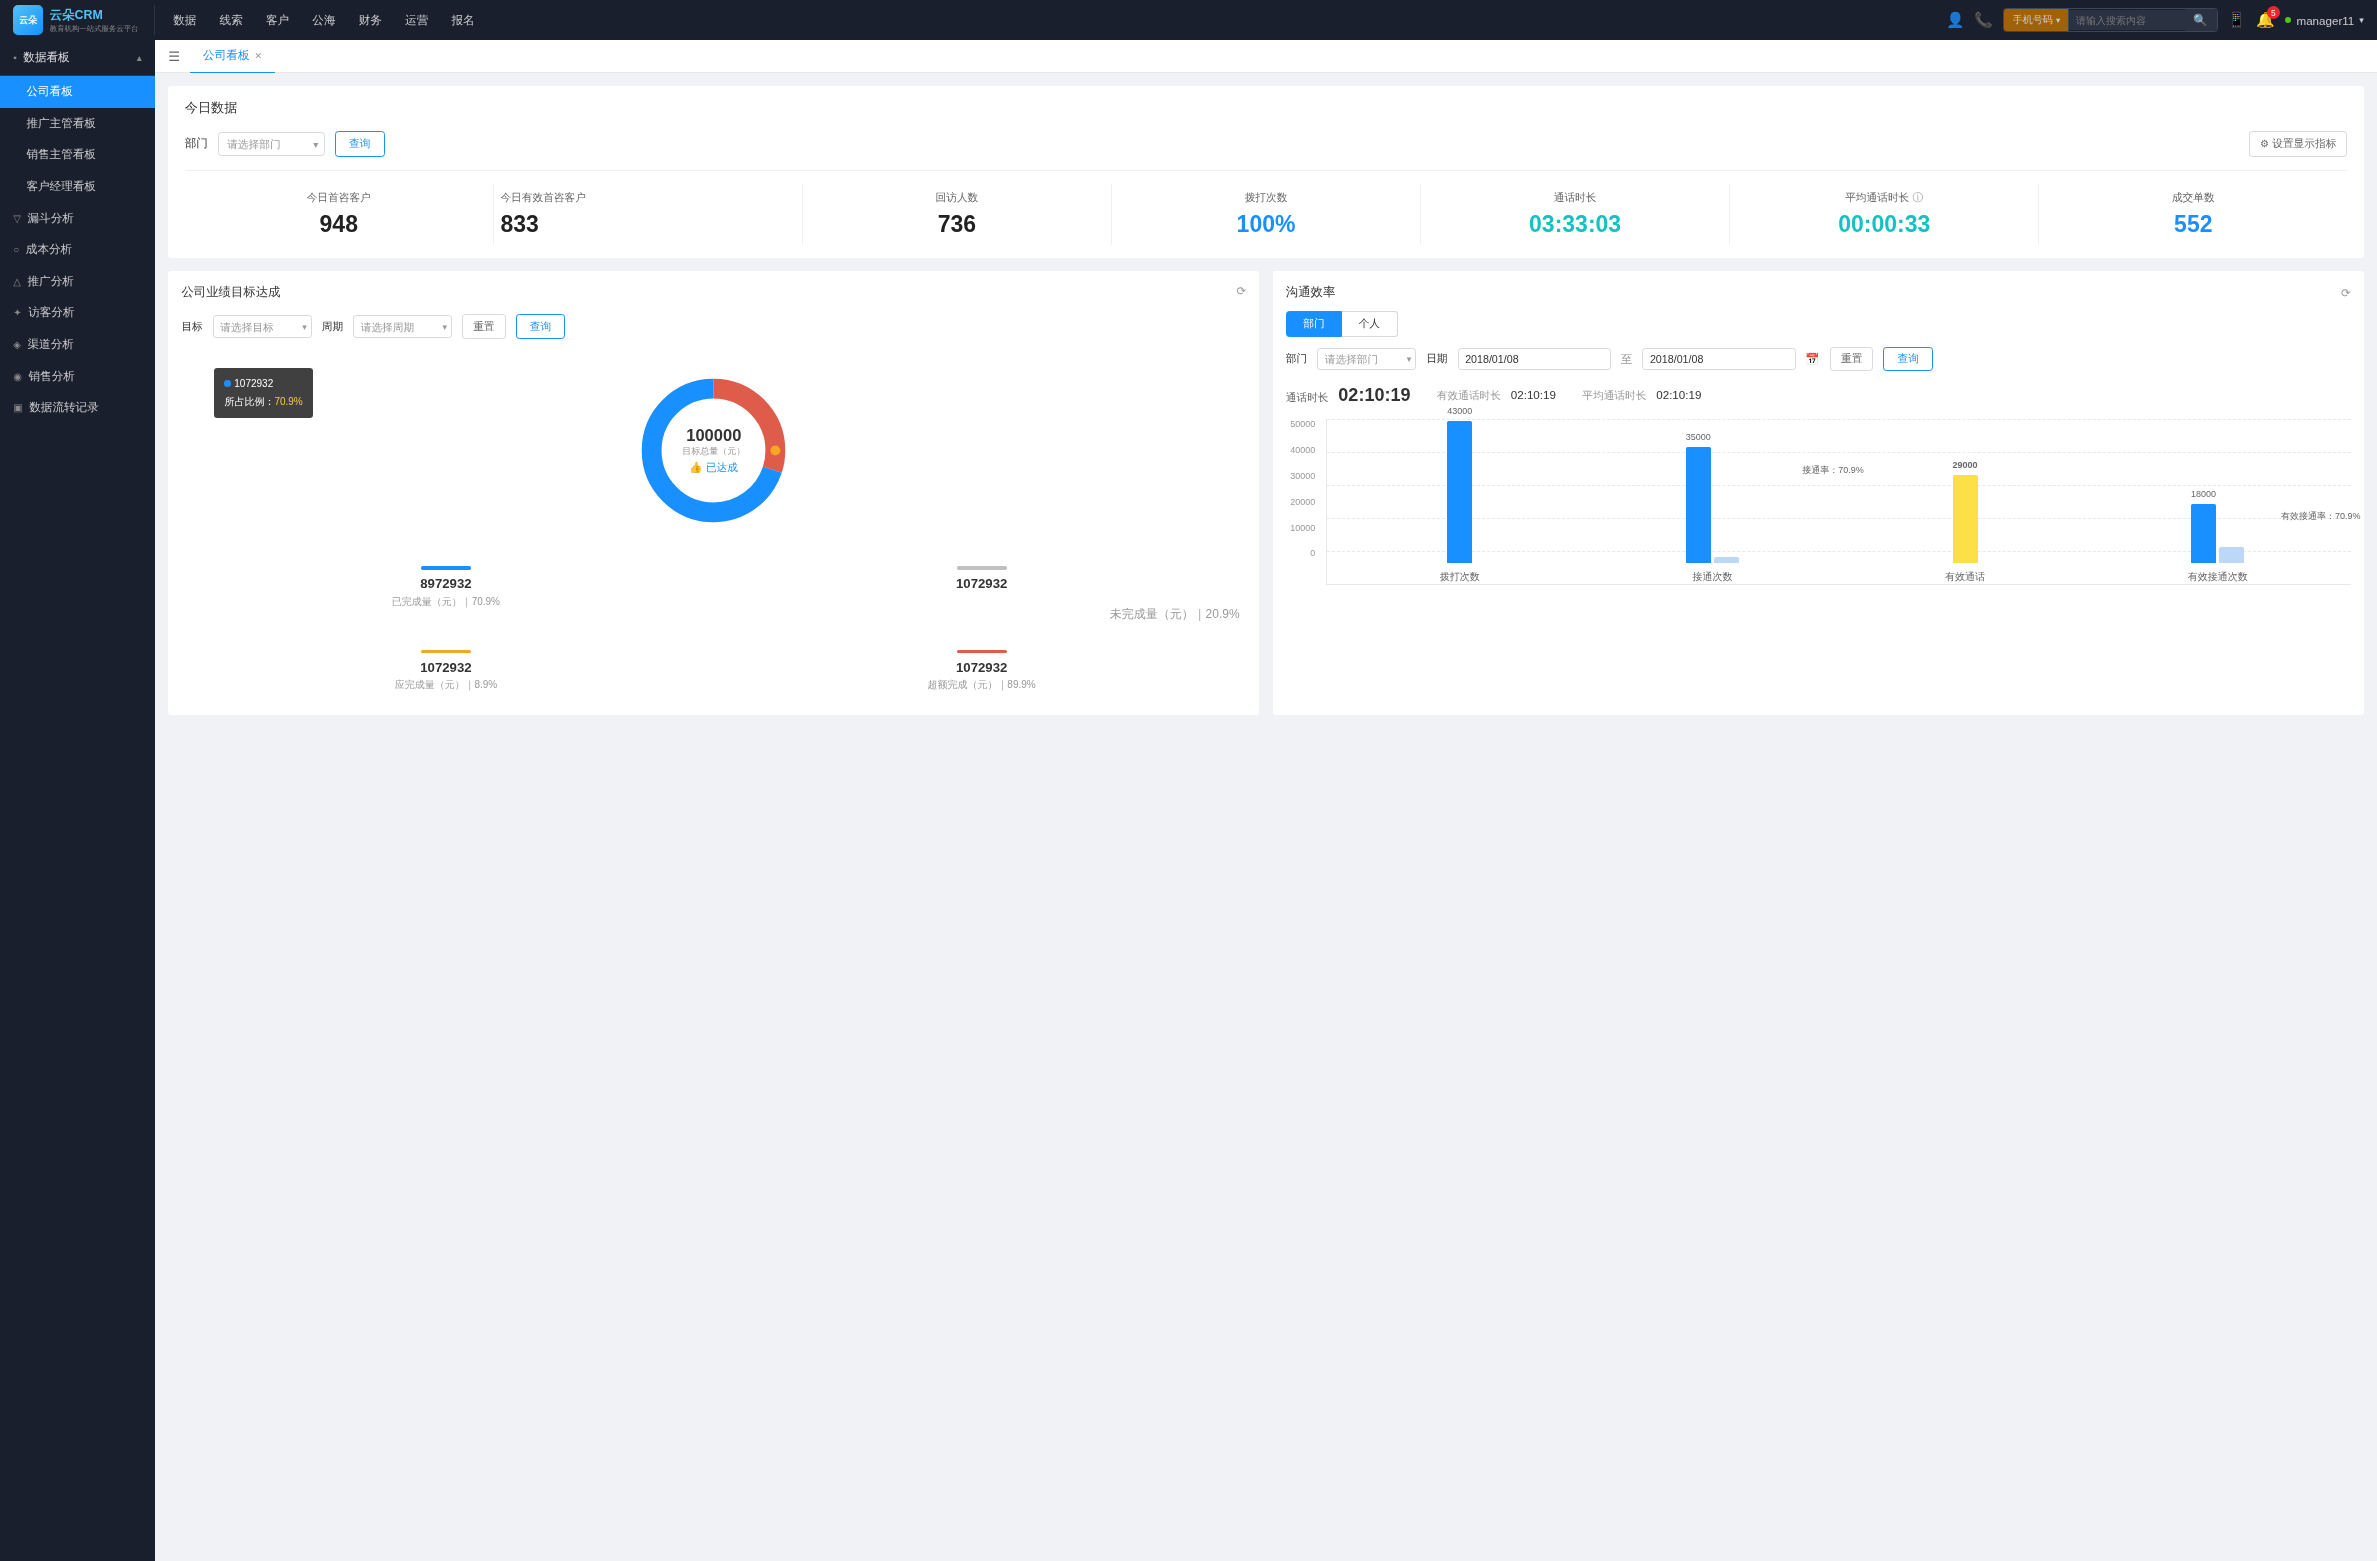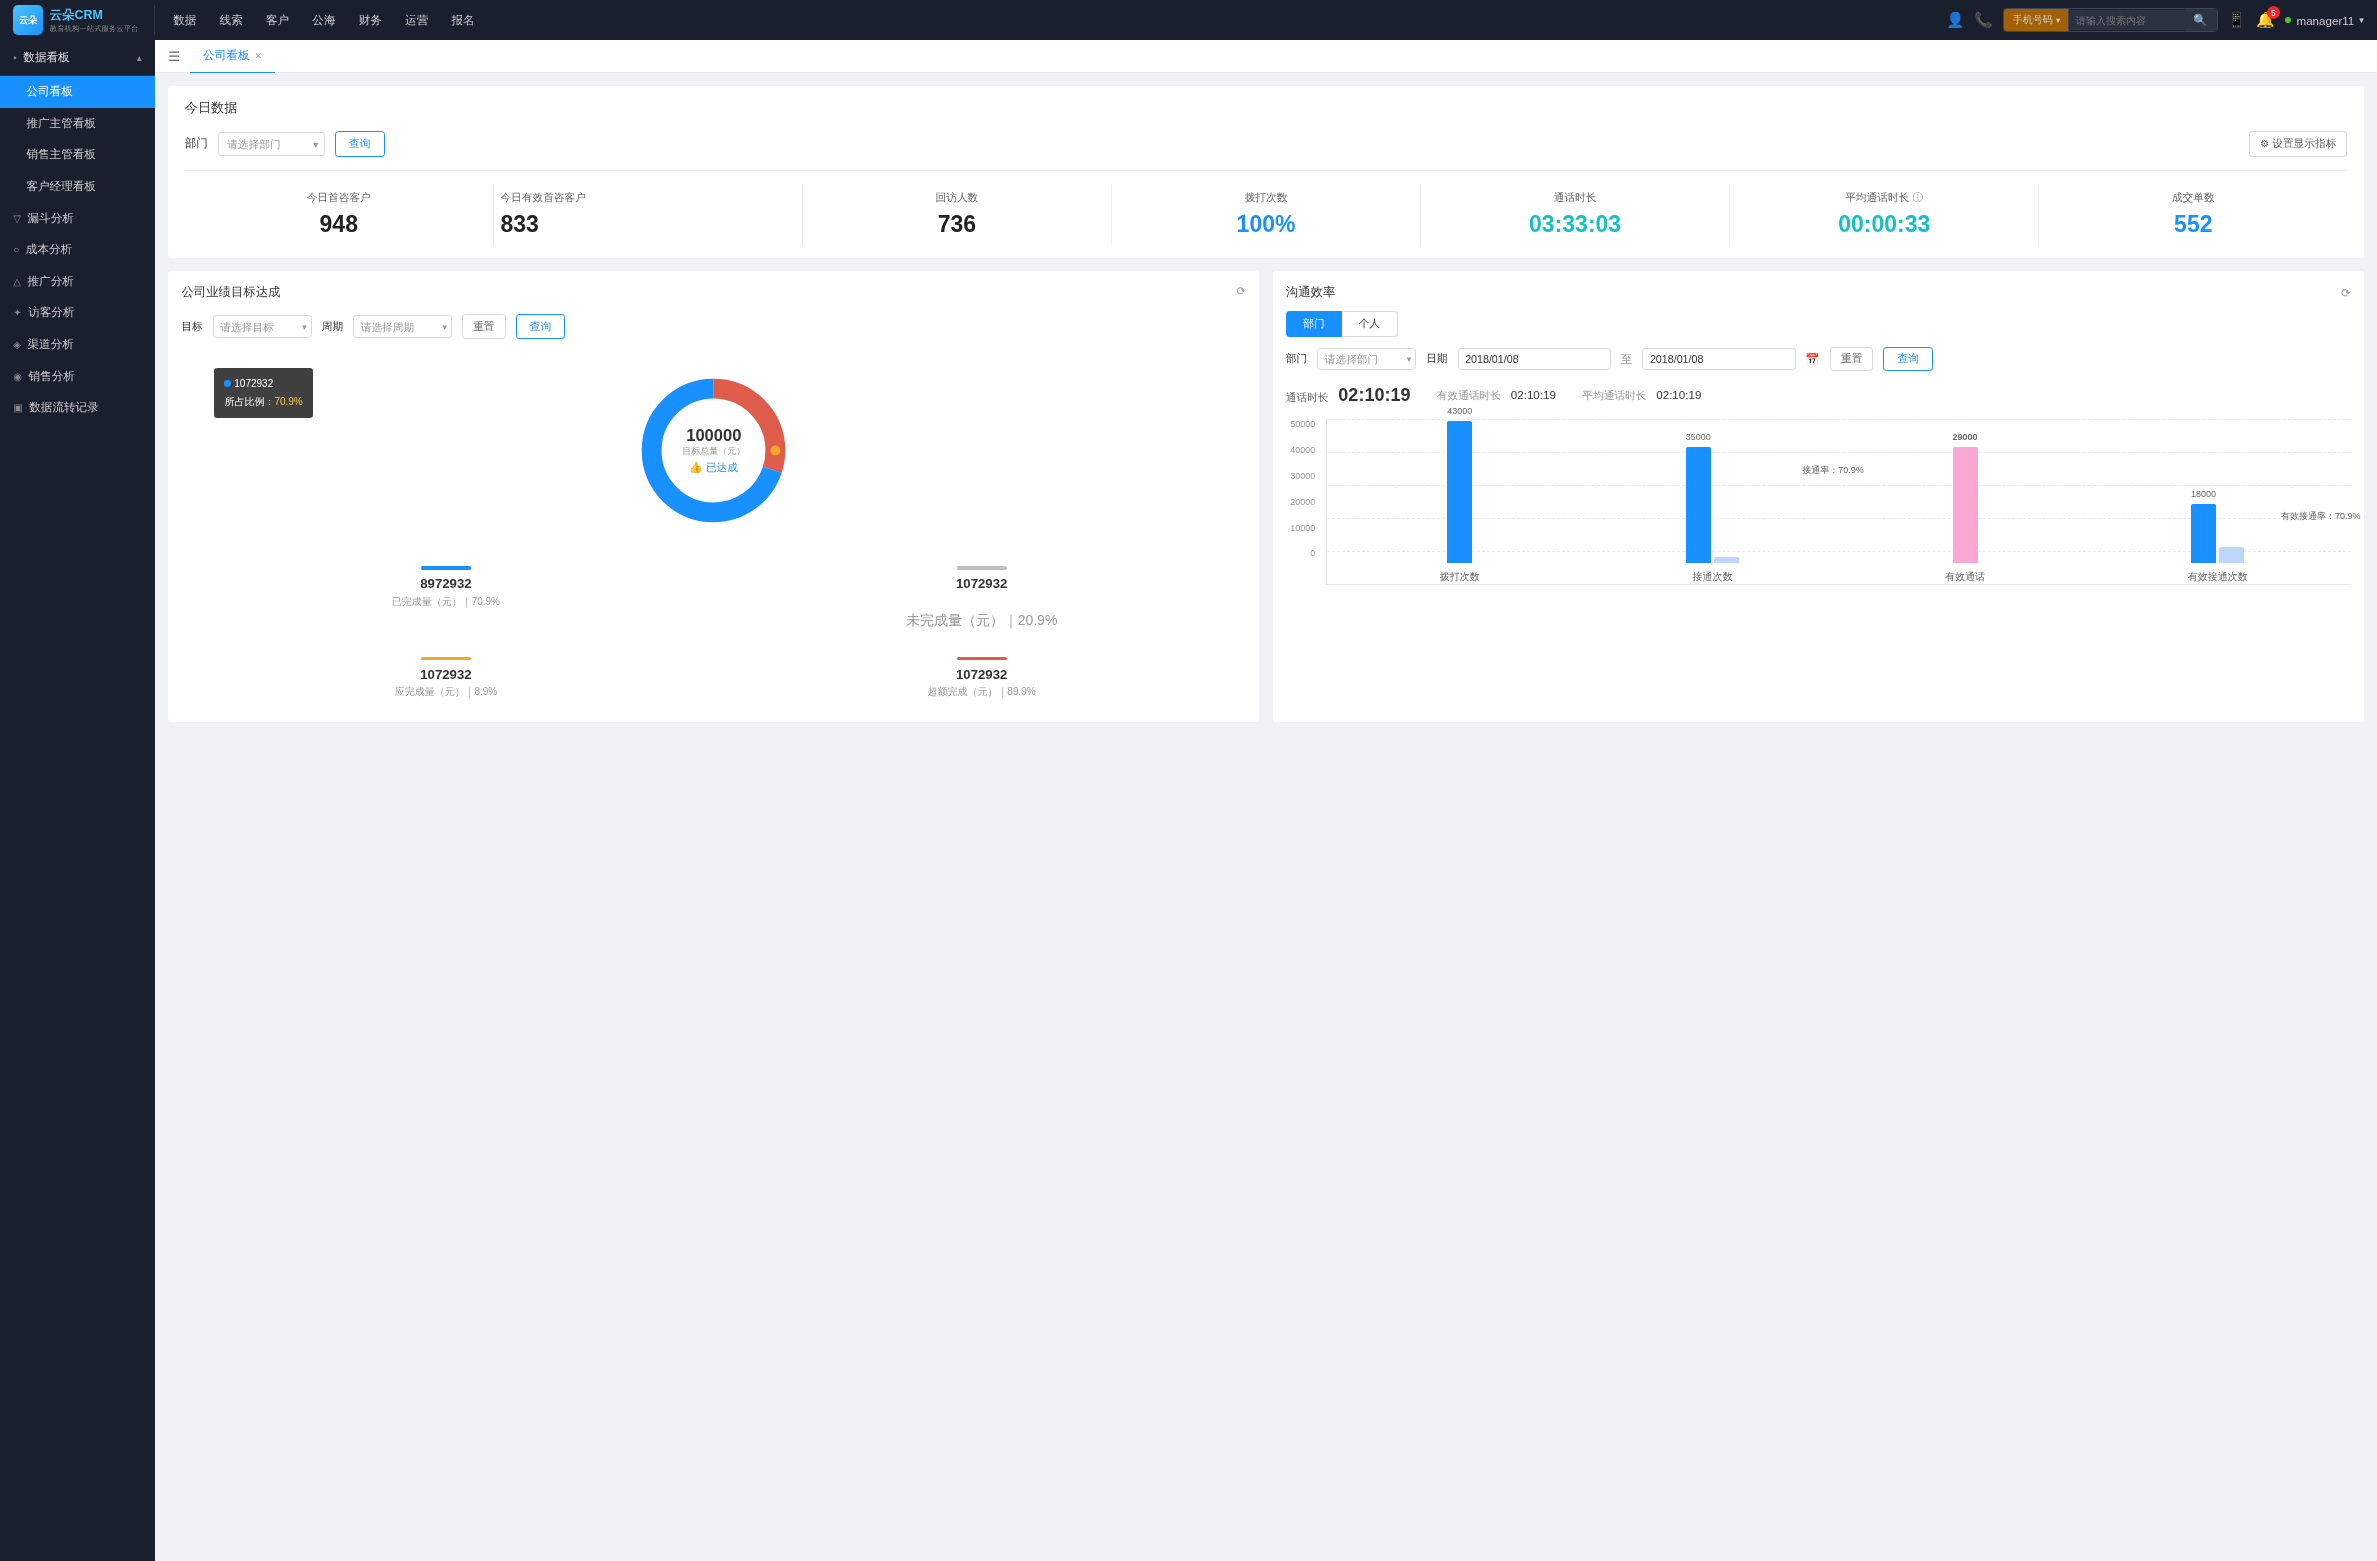--- a/index.html
+++ b/index.html
@@ -227,21 +227,21 @@
 
           <div style="display:grid;grid-template-columns:1fr 1fr;gap:6.6px;margin-top:6.6px;">
             <div style="text-align:center;padding:10px 6.6px;">
               <div style="height:3.3px;background:#1890ff;border-radius:1.7px;width:50px;margin:0 auto 6.6px;"></div>
               <div style="font-size:13.2px;font-weight:bold;color:#333;">8972932</div>
               <div style="font-size:10px;color:#999;margin-top:3.3px;">已完成量（元）｜70.9%</div>
             </div>
             <div style="text-align:center;padding:10px 6.6px;">
               <div style="height:3.3px;background:#c0c0c0;border-radius:1.7px;width:50px;margin:0 auto 6.6px;"></div>
               <div style="font-size:13.2px;font-weight:bold;color:#333;">1072932</div>
-              <div style="font-size:14px;color:#999;margin-top:21px;">未完成量（元）｜20.9%</div>
+              <div style="font-size:12px;color:#999;margin-top:15px;text-align:right;">未完成量（元）｜20.9%</div>
             </div>
             <div style="text-align:center;padding:10px 6.6px;">
               <div style="height:3.3px;background:#f5a623;border-radius:1.7px;width:50px;margin:0 auto 6.6px;"></div>
               <div style="font-size:13.2px;font-weight:bold;color:#333;">1072932</div>
               <div style="font-size:10px;color:#999;margin-top:3.3px;">应完成量（元）｜8.9%</div>
             </div>
             <div style="text-align:center;padding:10px 6.6px;">
               <div style="height:3.3px;background:#e05c4a;border-radius:1.7px;width:50px;margin:0 auto 6.6px;"></div>
               <div style="font-size:13.2px;font-weight:bold;color:#333;">1072932</div>
               <div style="font-size:10px;color:#999;margin-top:3.3px;">超额完成（元）｜89.9%</div>
@@ -329,21 +329,21 @@
                       <span style="position:absolute;top:-15px;left:50%;transform:translateX(-50%);font-size:9px;color:#666;white-space:nowrap;">35000</span>
                     </div>
                     <div style="width:25px;height:6.6px;background:#bdd7f8;border-radius:1.7px 1.7px 0 0;"></div>
                   </div>
                   <div style="font-size:10px;color:#666;margin-top:6.6px;">接通次数</div>
                   <div style="position:absolute;top:45px;right:-25px;font-size:9px;color:#666;white-space:nowrap;">接通率：70.9%</div>
                 </div>
 
                 <div style="flex:1;display:flex;flex-direction:column;align-items:center;height:100%;justify-content:flex-end;">
                   <div style="position:relative;display:flex;gap:3.3px;align-items:flex-end;">
-                    <div style="width:25px;height:116px;background:#f9a8d4;border-radius:1.7px 1.7px 0 0;position:relative;font-weight:bold;">
+                    <div style="width:25px;height:88px;background:#fde047;border-radius:1.7px 1.7px 0 0;position:relative;font-weight:bold;">
                       <span style="position:absolute;top:-15px;left:50%;transform:translateX(-50%);font-size:9px;color:#666;white-space:nowrap;">29000</span>
                     </div>
                   </div>
                   <div style="font-size:10px;color:#666;margin-top:6.6px;">有效通话</div>
                 </div>
 
                 <div style="flex:1;display:flex;flex-direction:column;align-items:center;height:100%;justify-content:flex-end;position:relative;">
                   <div style="position:relative;display:flex;gap:3.3px;align-items:flex-end;">
                     <div style="width:25px;height:59px;background:#1890ff;border-radius:1.7px 1.7px 0 0;position:relative;">
                       <span style="position:absolute;top:-15px;left:50%;transform:translateX(-50%);font-size:9px;color:#666;white-space:nowrap;">18000</span>

